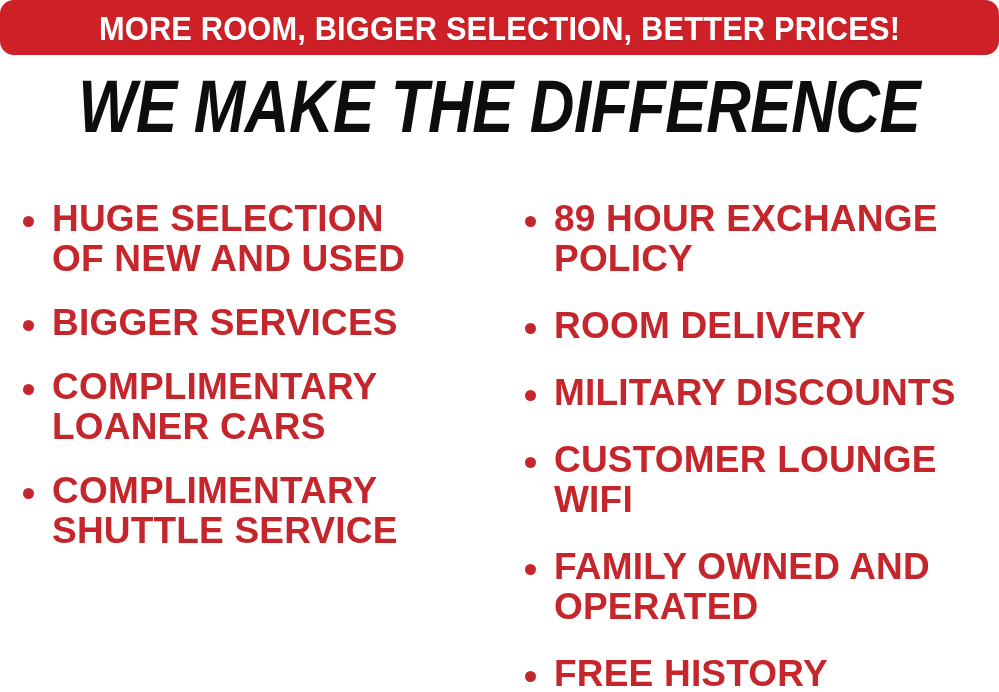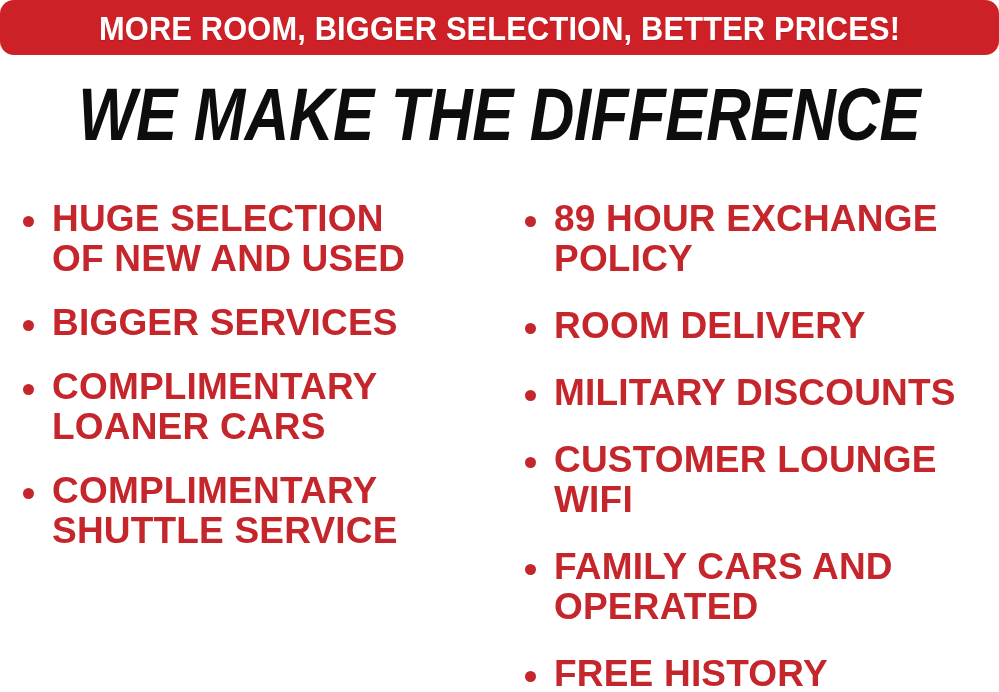--- a/index.html
+++ b/index.html
@@ -47,21 +47,20 @@
   
   .headline-wrap {
     position: absolute;
     left: 0;
     top: 66px;
     width: 999px;
     height: 82px;
     display: flex;
     align-items: center;
     justify-content: center;
-    margin-top: 8px;
   }
   .headline {
     color: #0d0d0d;
     font-family: "Liberation Sans", sans-serif;
     font-weight: bold;
     font-style: italic;
     font-size: 74px;
     line-height: 74px;
     letter-spacing: -0.5px;
     transform: scaleX(0.835);
@@ -153,21 +152,21 @@
     </div>
 
     <div class="col col-right">
       <ul class="bullets">
         <li>89 HOUR EXCHANGE
 POLICY</li>
         <li>ROOM DELIVERY</li>
         <li>MILITARY DISCOUNTS</li>
         <li>CUSTOMER LOUNGE
 WIFI</li>
-        <li>FAMILY CARS AND
+        <li>FAMILY OWNED AND
 OPERATED</li>
         <li>FREE HISTORY
 REPORTS</li>
       </ul>
     </div>
 
   </div>
 </div>
 
 </body></html>

